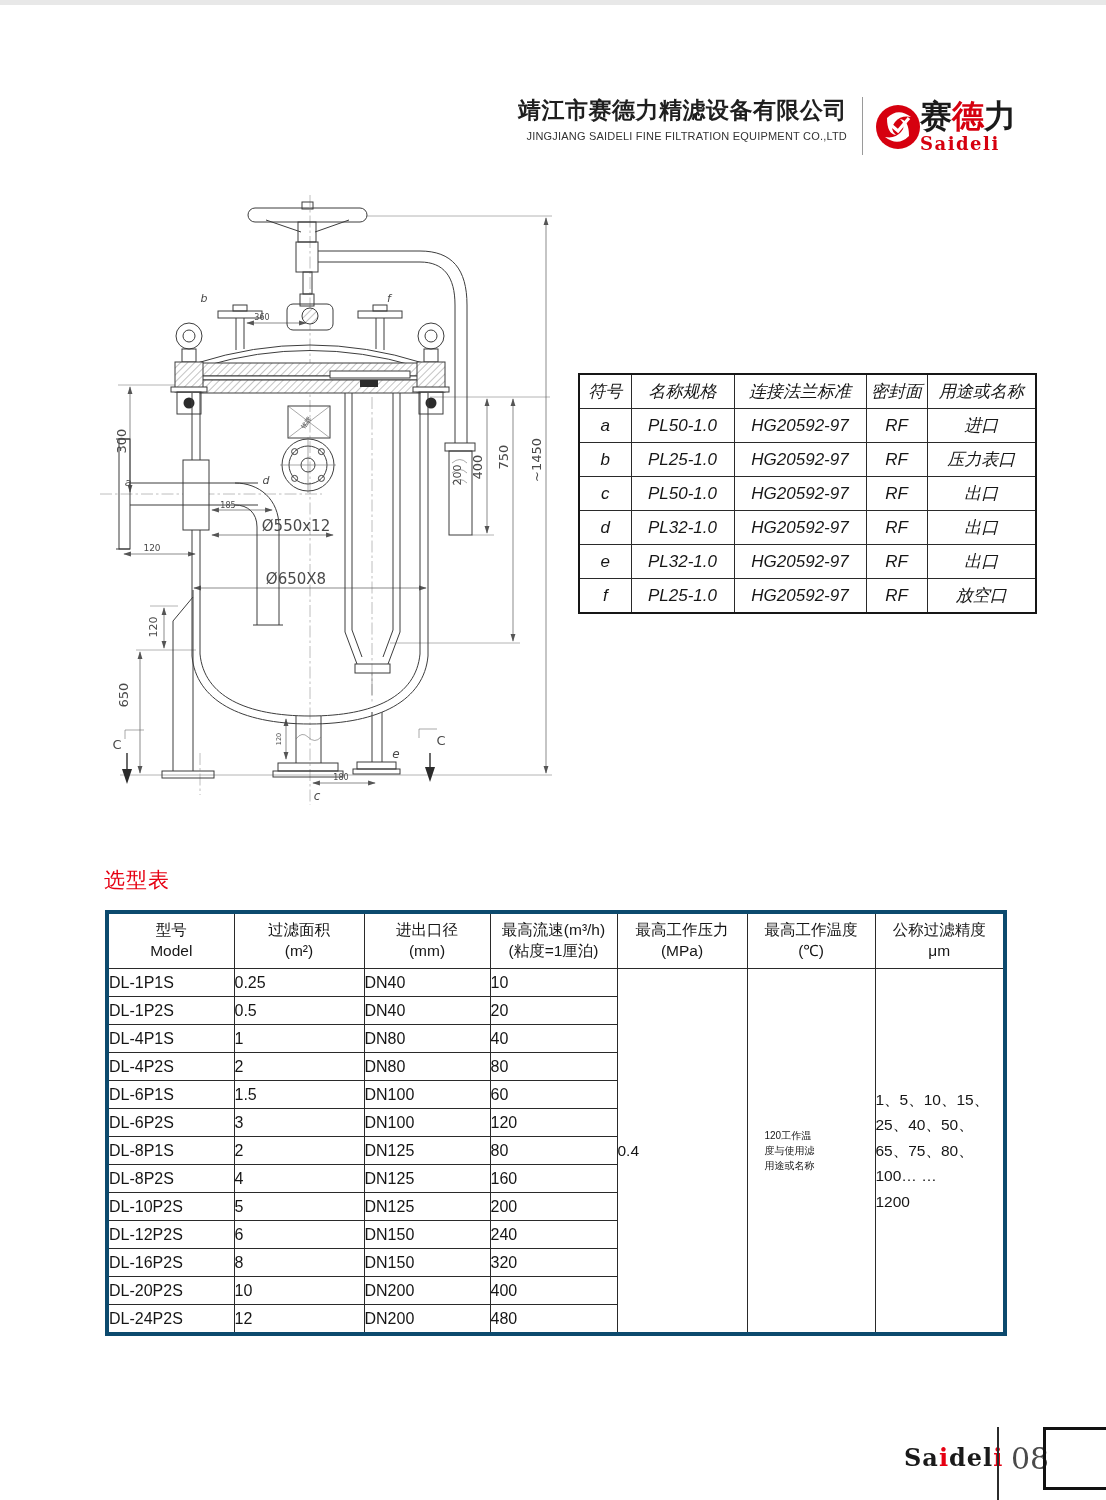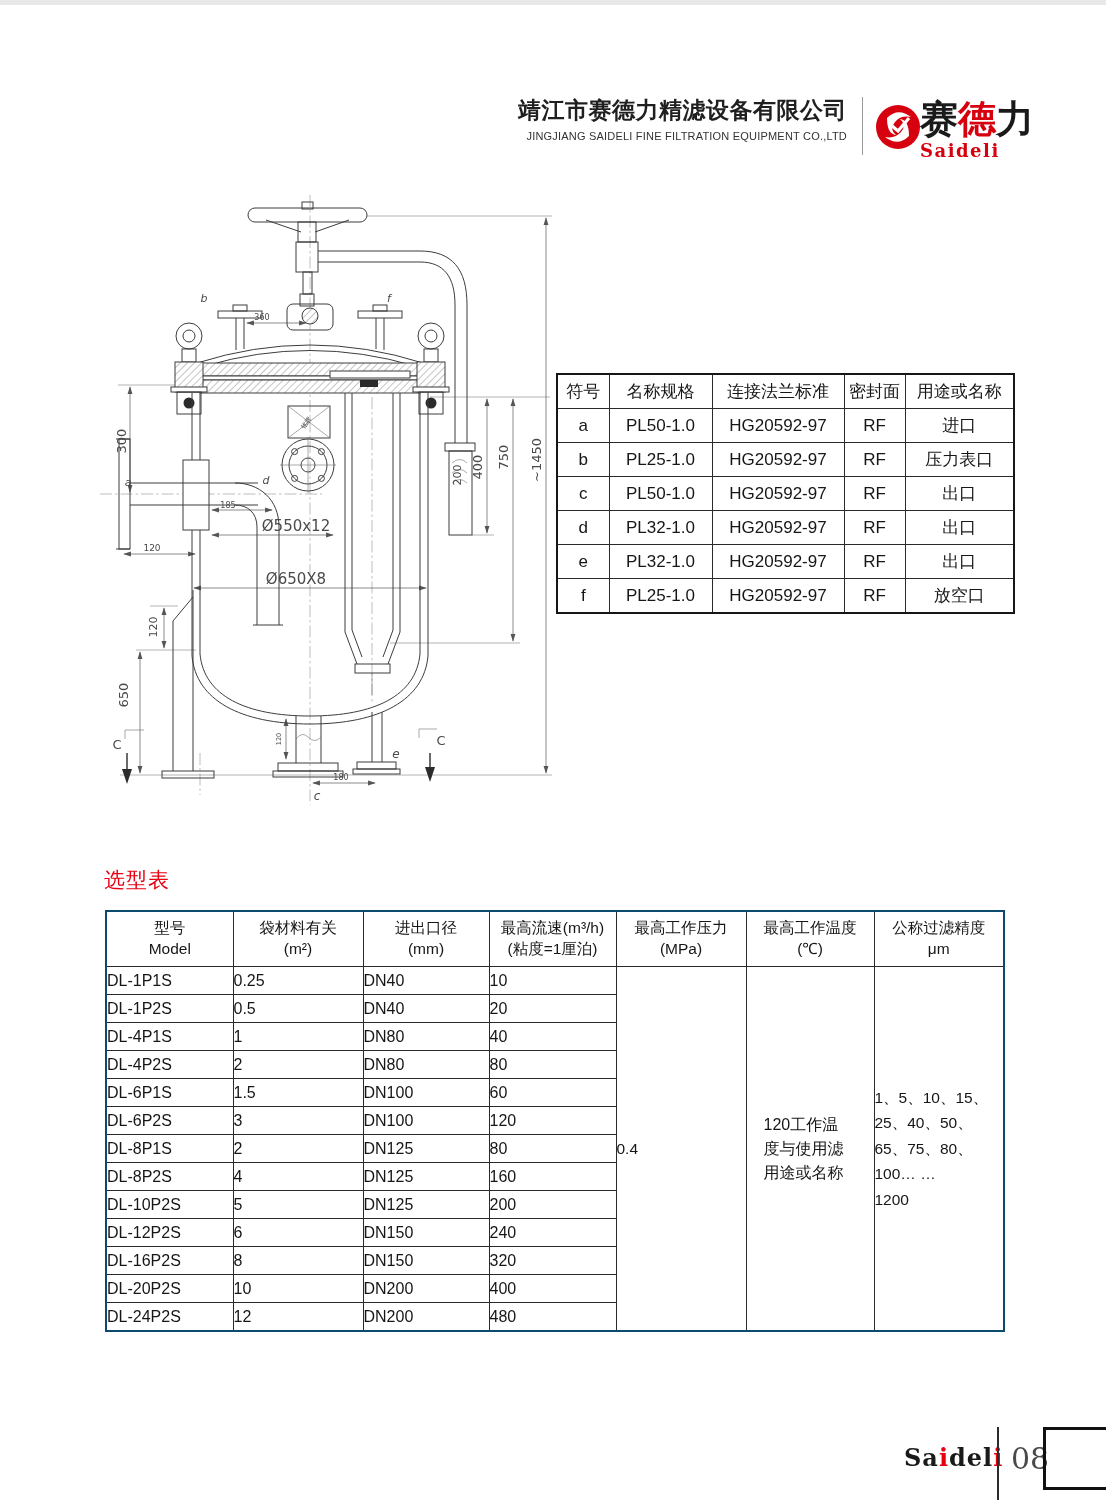--- a/index.html
+++ b/index.html
@@ -6,56 +6,56 @@
   .page{position:relative;width:1106px;height:1500px;background:#fff;overflow:hidden;
         font-family:"Liberation Sans",sans-serif;color:#1a1a1a;margin:5px auto;}
 
   
   .company{position:absolute;top:90px;right:259px;text-align:right;}
   .company-cn{font-size:23px;font-weight:bold;letter-spacing:.5px;color:#1f1f1f;white-space:nowrap;}
   .company-en{font-size:11px;color:#333;letter-spacing:.2px;margin-top:4px;white-space:nowrap;}
   .hdr-divider{position:absolute;left:862px;top:92px;width:1px;height:58px;background:#9a9a9a;}
   .emblem{position:absolute;left:874px;top:97px;}
   .logo-text{position:absolute;left:920px;top:94px;width:97px;}
-  .logo-cn{font-size:38px;font-weight:bold;line-height:1.1;letter-spacing:0;white-space:nowrap;color:#1a1a1a;}
+  .logo-cn{font-size:32px;font-weight:bold;line-height:1.1;letter-spacing:0;white-space:nowrap;color:#1a1a1a;}
   .logo-cn .red{color:#d6000f;}
   .logo-en{font-family:"DejaVu Serif",serif;font-weight:bold;font-size:18px;color:#d6000f;
            letter-spacing:1.5px;text-align:left;margin-top:-1px;}
 
   
   .drawing{position:absolute;left:93px;top:163px;}
   .ln{fill:none;stroke:#3d3d3d;stroke-width:1;}
   .thin{fill:none;stroke:#6e6e6e;stroke-width:.6;}
   .cl{fill:none;stroke:#8a8a8a;stroke-width:.55;stroke-dasharray:12 3 2.5 3;}
   .ext{fill:none;stroke:#767676;stroke-width:.55;}
   .dim{fill:none;stroke:#5a5a5a;stroke-width:.7;marker-start:url(#ar);marker-end:url(#ar);}
   .hatch{fill:url(#h45);stroke:#3d3d3d;stroke-width:1;}
   .wh{fill:#fff;stroke:#3d3d3d;stroke-width:1;}
   .dk{fill:#2b2b2b;stroke:none;}
   .dimt{fill:#4a4a4a;font-family:"DejaVu Sans",sans-serif;font-size:13px;text-anchor:middle;}
   .s8{font-size:8px;}.s9{font-size:9px;}.s65{font-size:6.5px;}.s11{font-size:11px;}
   .s15{font-size:15px;}.s12{font-size:12px;}.s13{font-size:13px;}
   .it{font-style:italic;}
 
   
-  .flange-table{position:absolute;left:556px;top:368px;border-collapse:collapse;table-layout:fixed;
-                border:2px solid #161616;}
+  .flange-table{position:absolute;left:578px;top:368px;border-collapse:collapse;table-layout:fixed;
+                border:2px solid #161616;font-style:italic;}
   .flange-table th,.flange-table td{border:1px solid #2a2a2a;text-align:center;vertical-align:middle;
                 height:33px;font-size:17px;font-weight:normal;padding:0;color:#161616;}
 
   
   .sel-title{position:absolute;left:104px;top:861px;font-size:21px;font-weight:normal;color:#e60012;letter-spacing:1px;}
   .sel-table{position:absolute;left:105px;top:905px;border-collapse:collapse;table-layout:fixed;
-             border:2px solid #0c4a6e;}
+             border:4px solid #0c4a6e;}
   .sel-table th{border:1px solid #2a2a2a;font-weight:normal;height:54px;padding:0;vertical-align:middle;color:#161616;}
   .sel-table td{border:1px solid #2a2a2a;vertical-align:middle;height:27px;
                 font-size:16px;padding:0;color:#161616;}
   .sel-table .h1,.sel-table .h2{font-size:15.5px;line-height:1.35;text-align:center;}
   .sel-table .merged{font-size:15.5px;}
-  .sel-table .temp-line{line-height:1.5;font-size:16px;padding-left:17px;}
+  .sel-table .temp-line{line-height:1.5;font-size:10px;padding-left:17px;}
   .sel-table .prec-line{line-height:1.65;font-size:15.5px;}
 
   
   .footer-brand{position:absolute;left:904px;top:1438px;font-family:"DejaVu Serif",serif;
                 font-weight:bold;font-size:24px;letter-spacing:1px;color:#1a1a1a;}
   .footer-brand .red{color:#e60012;}
   .footer-divider{position:absolute;left:997px;top:1422px;width:2px;height:78px;background:#2b2b2b;}
   .page-number{position:absolute;left:1011px;top:1436px;font-family:"DejaVu Serif",serif;
                font-size:30px;color:#4a4a4a;}
   .footer-box{position:absolute;left:1043px;top:1422px;width:80px;height:57px;border:3px solid #111;}
@@ -360,21 +360,21 @@
         <col style="width: 128px;">
         <col style="width: 130px;">
       </colgroup>
       <thead>
         <tr>
           <th>
             <div class="h1">型号</div>
             <div class="h2">Model</div>
           </th>
           <th>
-            <div class="h1">袋材料有关</div>
+            <div class="h1">过滤面积</div>
             <div class="h2">(m²)</div>
           </th>
           <th>
             <div class="h1">进出口径</div>
             <div class="h2">(mm)</div>
           </th>
           <th>
             <div class="h1">最高流速(m³/h)</div>
             <div class="h2">(粘度=1厘泊)</div>
           </th>

